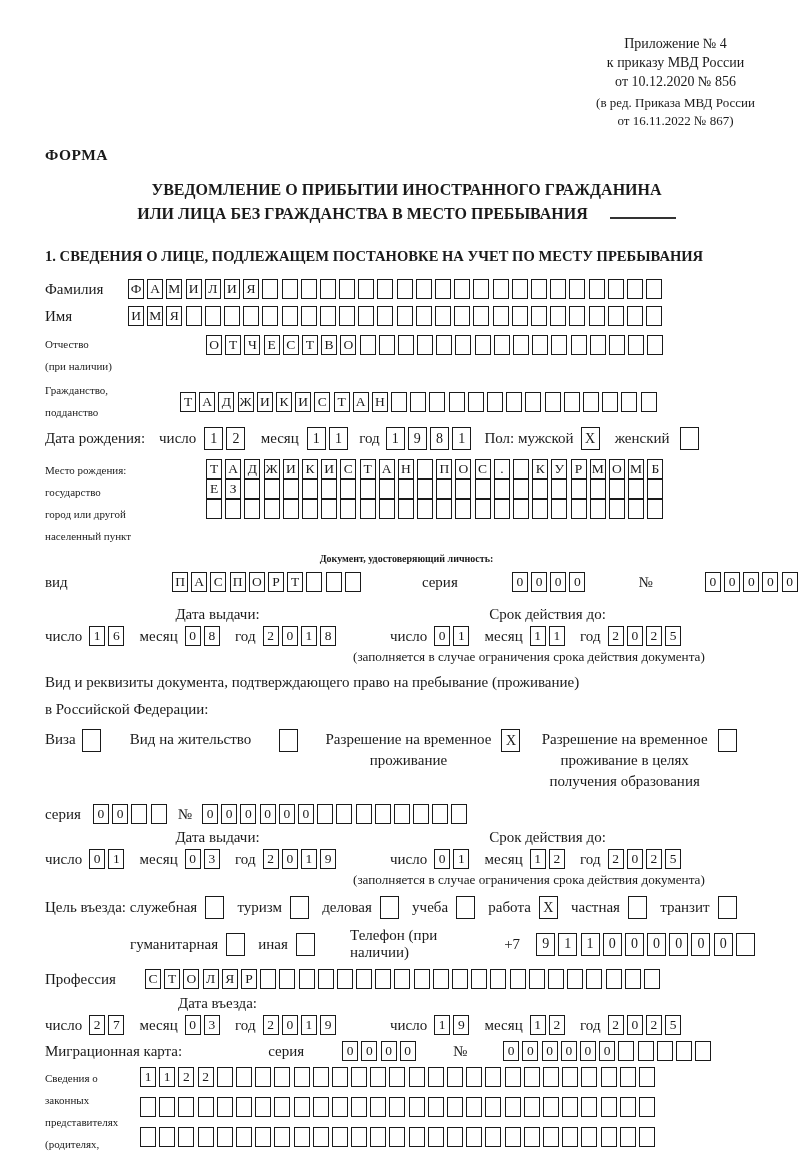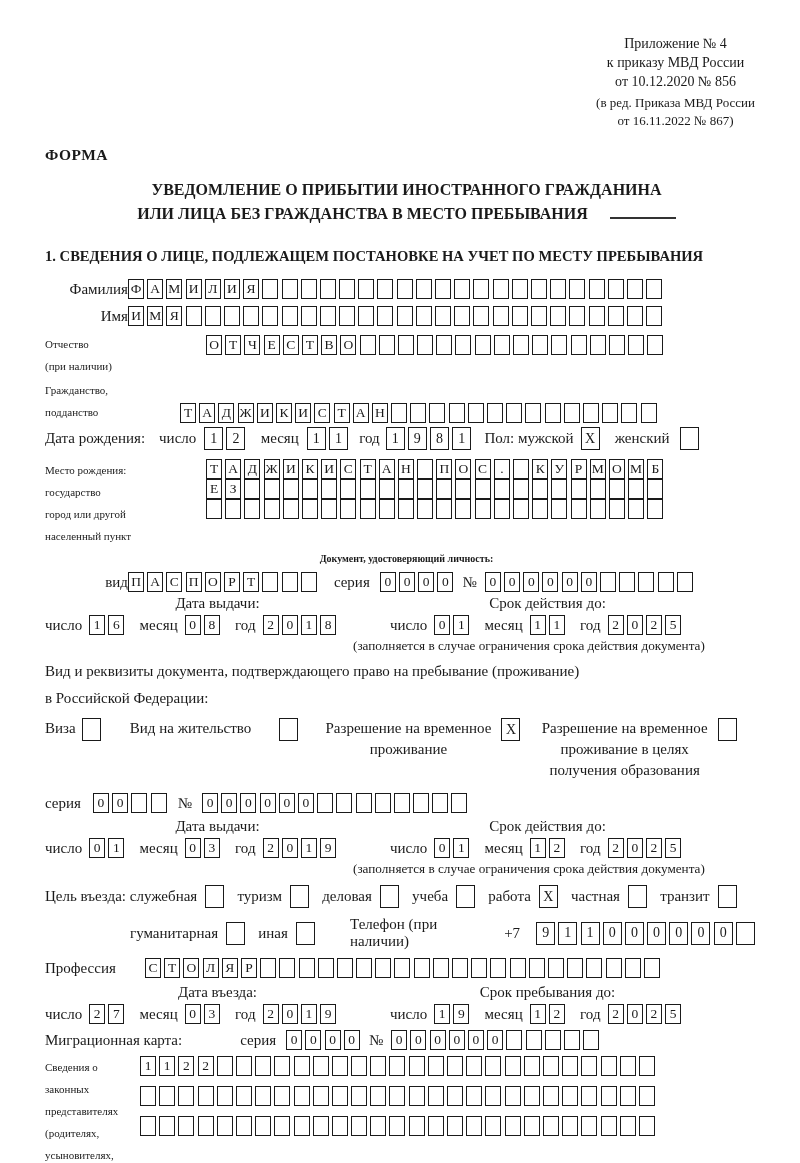--- a/index.html
+++ b/index.html
@@ -14,21 +14,21 @@
   .hdr-block { margin-left:auto; width:185px; font-size:14px; line-height:19px;text-align:center; }
   .hdr-small { font-size:13px; line-height:18px; margin-top:3px; }
   .forma { padding-right:34px; font-weight:bold; font-size:15.5px; margin-top:16px; margin-bottom:14px; letter-spacing:0.5px; }
   .title { text-align:center; font-weight:bold; font-size:16px; line-height:24px; margin-bottom:4px; }
   .blank-line { display:inline-block; width:66px; border-bottom:2.5px solid #333; margin-left:22px; }
   .sec-heading { font-weight:bold; font-size:14.6px; margin:22px 0 14px 0; }
 
   .row { display:flex; align-items:center; margin-bottom:7px; }
   .lbl { font-size:15px; flex-shrink:0; }
   .lbl-col { font-size:11px; line-height:22px; flex-shrink:0; }
-  .w82 { width:83px;text-align:right; } .w100 { width:100px; } .w135 { width:135px; } .w160 { width:161px; } .w95 { width:95px; }
+  .w82 { width:83px; } .w100 { width:100px; } .w135 { width:135px; } .w160 { width:161px; } .w95 { width:95px; }
   .boxes { display:flex; flex-wrap:nowrap; }
   .cell {
     width:16px; height:20px; border:1.7px solid #1a1a1a; margin-right:3.2px;
     display:flex; align-items:center; justify-content:center;
     font-size:13.5px; flex-shrink:0; background:#fff;
   }
   .cb .cell { width:19px; height:23px; font-size:14px; }
 
   .inline-gap { margin-left:12px; margin-right:8px; }
   .heading-center { text-align:center; font-weight:bold; font-size:10px; margin:6px 0 8px 0; }
@@ -168,21 +168,21 @@
       <span class="cell"></span>
       <span class="cell"></span>
       <span class="cell"></span>
       <span class="cell"></span>
       <span class="cell"></span>
       <span class="cell"></span>
       <span class="cell"></span>
     </span>
 </div>
 
-<div class="row" style="align-items:flex-end; margin-bottom:4px;">
+<div class="row" style="align-items:center; margin-bottom:4px;">
   <span class="lbl-col w135">
     <div>Гражданство,</div>
     <div>подданство</div>
   </span>
   <span class="boxes" style="margin-top:2px;">
       <span class="cell">Т</span>
       <span class="cell">А</span>
       <span class="cell">Д</span>
       <span class="cell">Ж</span>
       <span class="cell">И</span>
@@ -321,21 +321,21 @@
         <span class="cell"></span>
         <span class="cell"></span>
         <span class="cell"></span>
         <span class="cell"></span>
         <span class="cell"></span>
       </span>
   </span>
 </div>
 
 <div class="heading-center">Документ, удостоверяющий личность:</div>
-<div class="row" style="margin-bottom:3px;">
+<div class="row" style="margin-bottom:14px;gap:44px;">
   <span class="lbl w82">вид</span>
   <span class="boxes">
       <span class="cell">П</span>
       <span class="cell">А</span>
       <span class="cell">С</span>
       <span class="cell">П</span>
       <span class="cell">О</span>
       <span class="cell">Р</span>
       <span class="cell">Т</span>
       <span class="cell"></span>
@@ -610,21 +610,20 @@
       <span class="cell"></span>
       <span class="cell"></span>
       <span class="cell"></span>
       <span class="cell"></span>
     </span>
 </div>
 
 <div class="date-section">
   <div class="date-headers">
     <span class="dh-left">Дата въезда:</span>
-    <span class="dh-right">Срок пребывания до:</span>
   </div>
   <div class="date-fields" style="margin-bottom:6px;">
     <span class="dfl">
       <span class="lbl">число</span>
       <span class="boxes">
           <span class="cell">2</span>
           <span class="cell">7</span>
         </span>
       <span class="lbl">месяц</span>
       <span class="boxes">
@@ -654,21 +653,21 @@
       <span class="boxes">
           <span class="cell">2</span>
           <span class="cell">0</span>
           <span class="cell">2</span>
           <span class="cell">5</span>
         </span>
     </span>
   </div>
 </div>
 
-<div class="row" style="margin-bottom:6px;">
+<div class="row" style="margin-bottom:6px;gap:28px;">
   <span class="lbl">Миграционная карта:</span>
   <span class="lbl" style="margin-left:58px; margin-right:10px;">серия</span>
   <span class="boxes">
       <span class="cell">0</span>
       <span class="cell">0</span>
       <span class="cell">0</span>
       <span class="cell">0</span>
     </span>
   <span class="lbl" style="margin:0 8px 0 6px;">№</span>
   <span class="boxes">

